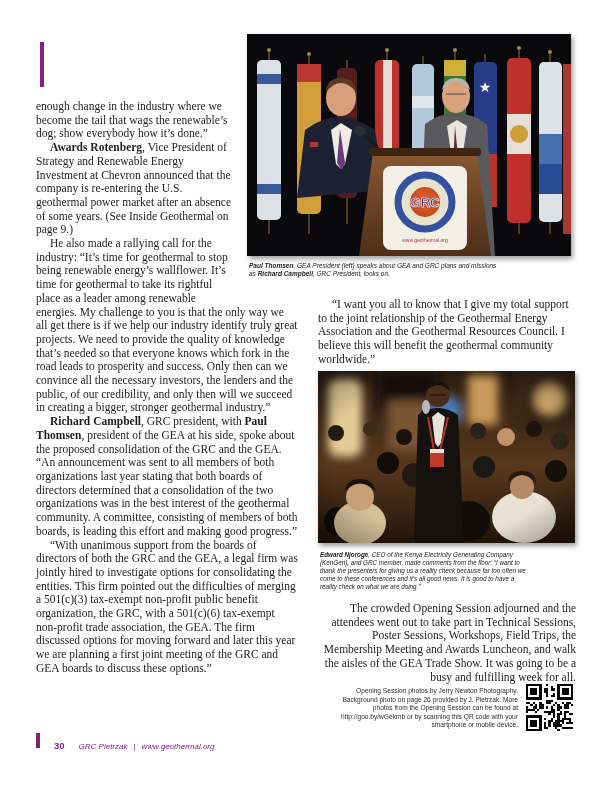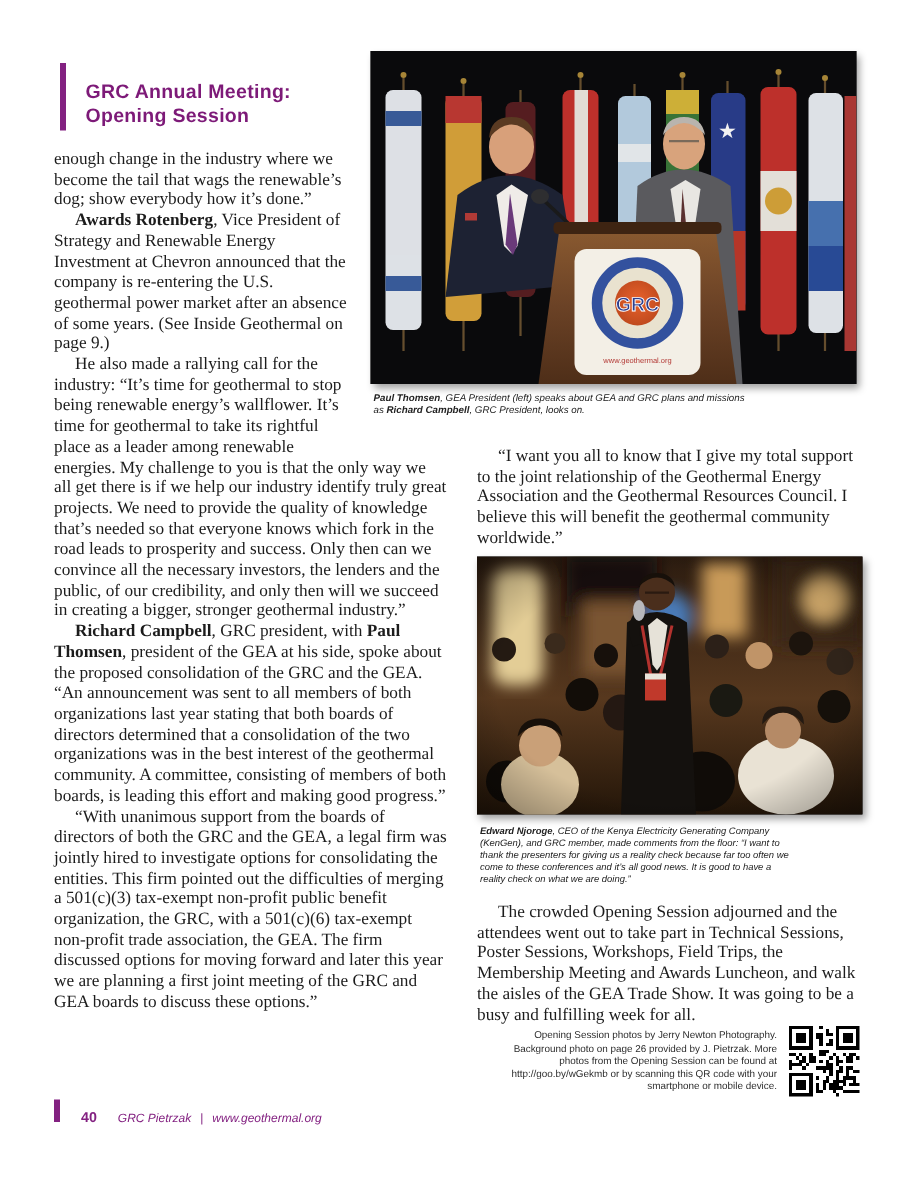--- a/index.html
+++ b/index.html
@@ -30,24 +30,20 @@
   .ftr .pub{font-style:italic;font-size:8px;}
   .ftr .sep{font-size:8px;margin:0 6px;font-style:normal;}
   .qr{position:absolute;left:526px;top:684px;width:47px;height:47px;}
 </style>
 </head>
 <body>
 
 <div class="page">
 
   <div class="hdr-bar"></div>
-  <div class="hdr-title">
-    <div>GRC Annual Meeting:</div>
-    <div>Opening Session</div>
-  </div>
 
   <div class="photo" style="left:247px;top:34px;width:324px;height:222px;">
     <svg width="324" height="222" viewBox="0 0 324 222">
       <defs>
         <linearGradient id="wood" x1="0" y1="0" x2="0" y2="1">
           <stop offset="0" stop-color="#8a5a30"></stop>
             <stop offset=".5" stop-color="#6b4226"></stop>
             <stop offset="1" stop-color="#4e2e18"></stop>
         </linearGradient>
         <radialGradient id="ctr" cx=".5" cy=".45" r=".55">
@@ -232,21 +228,21 @@
         <ellipse cx="42" cy="152" rx="26" ry="22" fill="#d6c09a"></ellipse>
         <circle cx="42" cy="126" r="14" fill="#c9a078"></circle>
         <path d="M27 120 q15 -15 30 0 q-2 -12 -15 -12 q-13 0 -15 12" fill="#17100a"></path>
       </g>
       <rect width="257" height="172" fill="url(#vig)"></rect>
     </svg>
   </div>
 
   <div class="caption" style="left:320px;top:551px;width:210px;font-size:6.3px;line-height:8px;"><span style="font-weight: bold; font-style: italic;">Edward Njoroge</span><span style="font-style: italic;">, CEO of the Kenya Electricity Generating Company (KenGen), and GRC member, made comments from the floor: “I want to thank the presenters for giving us a reality check because far too often we come to these conferences and it’s all good news. It is good to have a reality check on what we are doing.”</span></div>
 
-  <div class="col" style="left:318px;top:602px;width:258px;">
+  <div class="col" style="left:318px;top:602px;width:258px;text-align:right;">
     <p>The crowded Opening Session adjourned and the attendees went out to take part in Technical Sessions, Poster Sessions, Workshops, Field Trips, the Membership Meeting and Awards Luncheon, and walk the aisles of the GEA Trade Show. It was going to be a busy and fulfilling week for all.</p>
   </div>
 
   <div class="credits" style="left:336px;top:687px;width:182px;">Opening Session photos by Jerry Newton Photography. Background photo on page 26 provided by J. Pietrzak. More photos from the Opening Session can be found at http://goo.by/wGekmb or by scanning this QR code with your smartphone or mobile device.</div>
 
   <div class="qr"><svg width="47" height="47" viewBox="0 0 21 21" shape-rendering="crispEdges">
         <rect width="21" height="21" fill="#fff"></rect>
         <rect x="9" y="0" width="1" height="1" fill="#000"></rect>
         <rect x="11" y="1" width="1" height="1" fill="#000"></rect>
         <rect x="8" y="2" width="1" height="1" fill="#000"></rect>
@@ -365,16 +361,16 @@
         <rect x="14" y="0" width="7" height="7" fill="#000"></rect>
         <rect x="15" y="1" width="5" height="5" fill="#fff"></rect>
         <rect x="16" y="2" width="3" height="3" fill="#000"></rect>
         <rect x="0" y="14" width="7" height="7" fill="#000"></rect>
         <rect x="1" y="15" width="5" height="5" fill="#fff"></rect>
         <rect x="2" y="16" width="3" height="3" fill="#000"></rect>
       </svg></div>
 
   <div class="ftr-bar"></div>
   <div class="ftr">
-    <span class="num">40</span><span class="pub">GRC Pietrzak</span><span class="pub sep">|</span><span class="pub">www.geothermal.org</span>
+    <span class="num">30</span><span class="pub">GRC Pietrzak</span><span class="pub sep">|</span><span class="pub">www.geothermal.org</span>
   </div>
 
 </div>
 
 </body></html>

